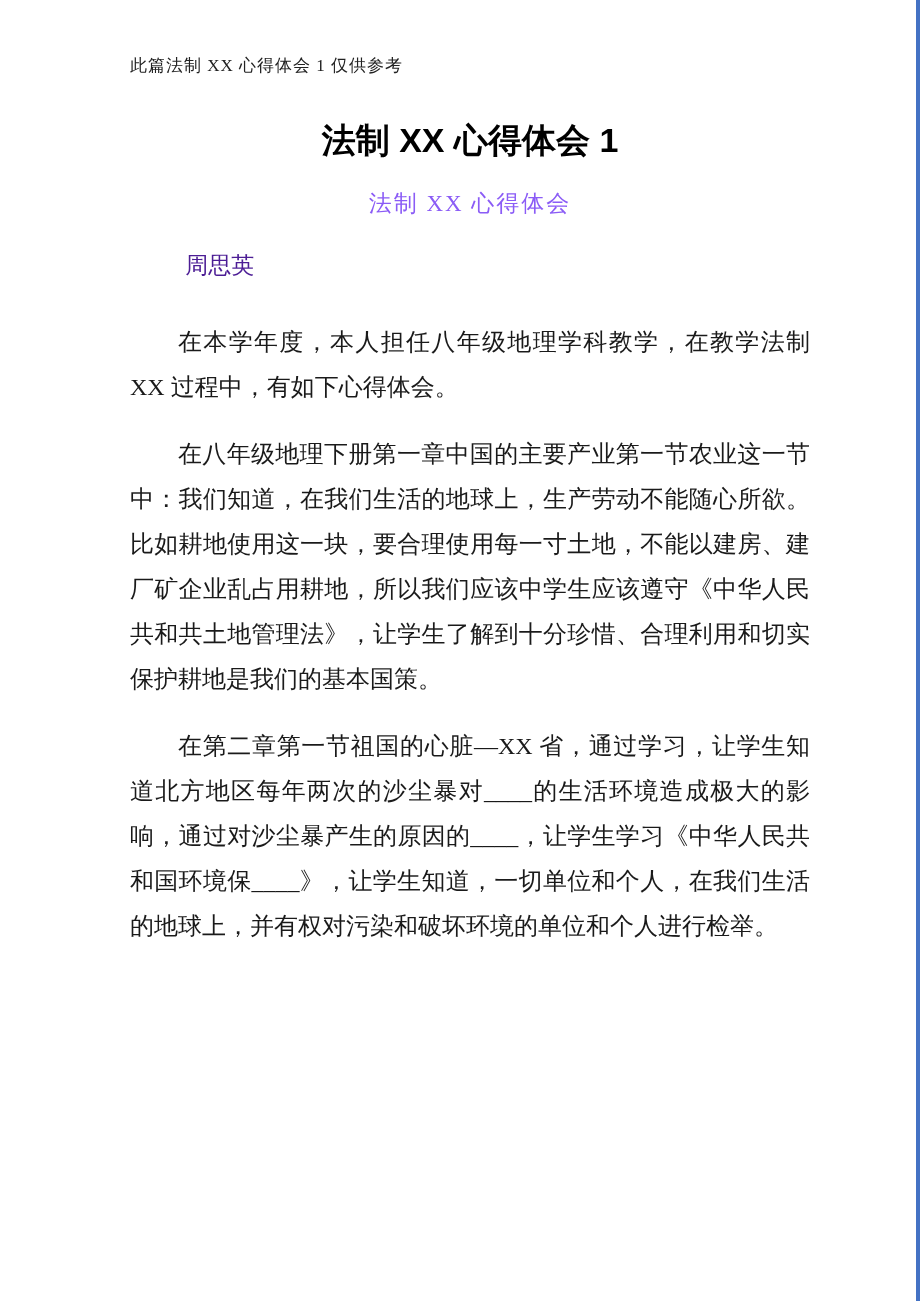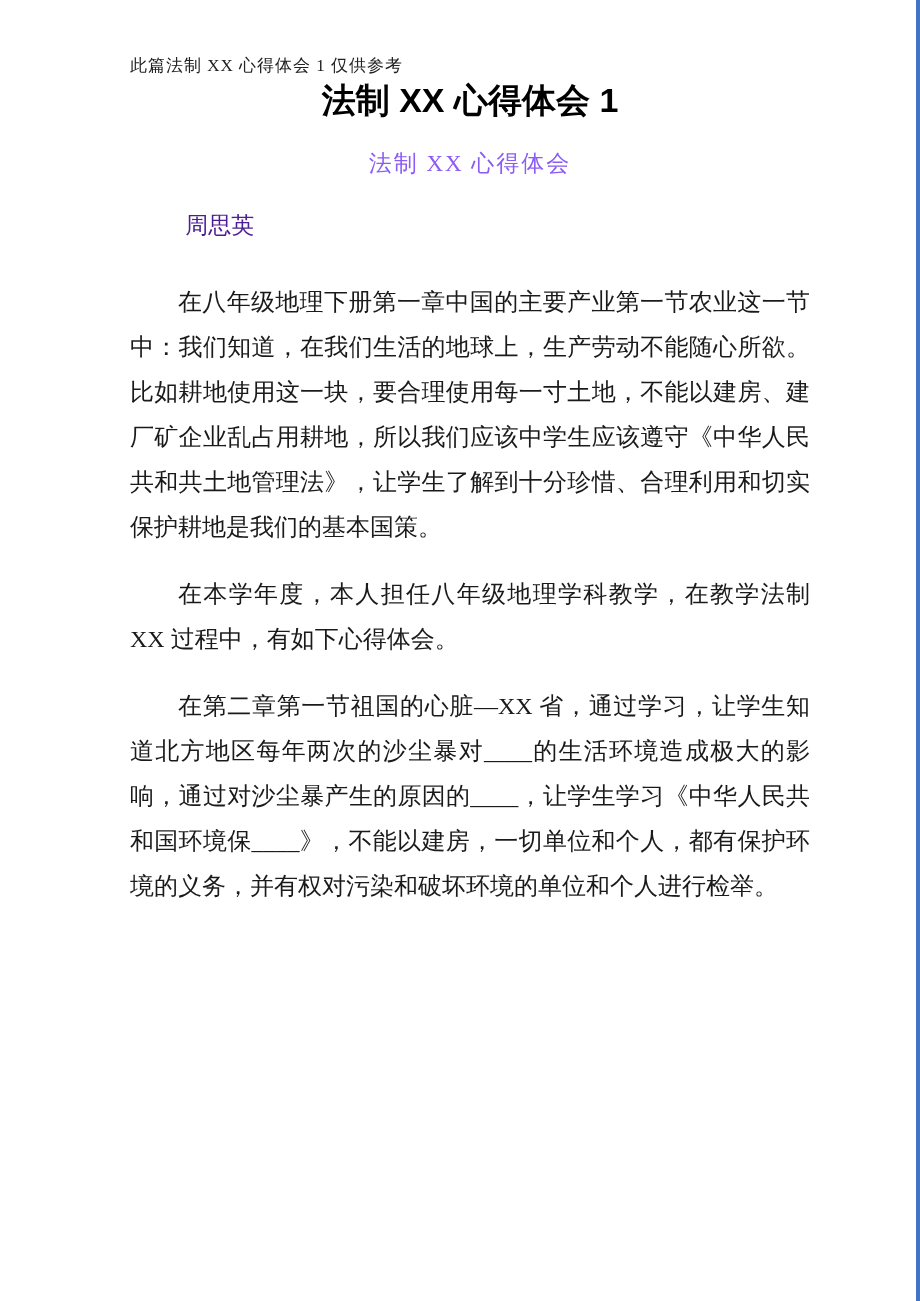--- a/index.html
+++ b/index.html
@@ -22,20 +22,21 @@
     padding: 0 110px 0 130px;
   }
   .disclaimer {
     padding-top: 54px;
     font-size: 17px;
     line-height: 24px;
     color: #222222;
     letter-spacing: 1px;
   }
   .doc-title {
+    margin-top: 40px;
     text-align: center;
     font-family: "Liberation Sans", "DejaVu Sans", sans-serif;
     font-weight: 700;
     font-size: 34px;
     line-height: 44px;
     color: #000000;
   }
   .doc-subtitle {
     margin-top: 26px;
     text-align: center;
@@ -79,20 +80,20 @@
 
   <div class="disclaimer">此篇法制 XX 心得体会 1 仅供参考</div>
 
   <h1 class="doc-title">法制 XX 心得体会 1</h1>
 
   <div class="doc-subtitle">法制 XX 心得体会</div>
 
   <div class="doc-author">周思英</div>
 
   <div class="doc-body">
+    <p>在本学年度，本人担任八年级地理学科教学，在教学法制 XX 过程中，有如下心得体会。</p>
     <p>在八年级地理下册第一章中国的主要产业第一节农业这一节中：我们知道，在我们生活的地球上，生产劳动不能随心所欲。比如耕地使用这一块，要合理使用每一寸土地，不能以建房、建厂矿企业乱占用耕地，所以我们应该中学生应该遵守《中华人民共和共土地管理法》，让学生了解到十分珍惜、合理利用和切实保护耕地是我们的基本国策。</p>
-    <p>在本学年度，本人担任八年级地理学科教学，在教学法制 XX 过程中，有如下心得体会。</p>
-    <p>在第二章第一节祖国的心脏—XX 省，通过学习，让学生知道北方地区每年两次的沙尘暴对____的生活环境造成极大的影响，通过对沙尘暴产生的原因的____，让学生学习《中华人民共和国环境保____》，不能以建房，一切单位和个人，都有保护环境的义务，并有权对污染和破坏环境的单位和个人进行检举。</p>
+    <p>在第二章第一节祖国的心脏—XX 省，通过学习，让学生知道北方地区每年两次的沙尘暴对____的生活环境造成极大的影响，通过对沙尘暴产生的原因的____，让学生学习《中华人民共和国环境保____》，让学生知道，一切单位和个人，在我们生活的地球上，并有权对污染和破坏环境的单位和个人进行检举。</p>
   </div>
 
 </div>
 
 <div class="right-edge-bar" style="background: rgb(68, 114, 196);"></div>
 
 </body></html>

